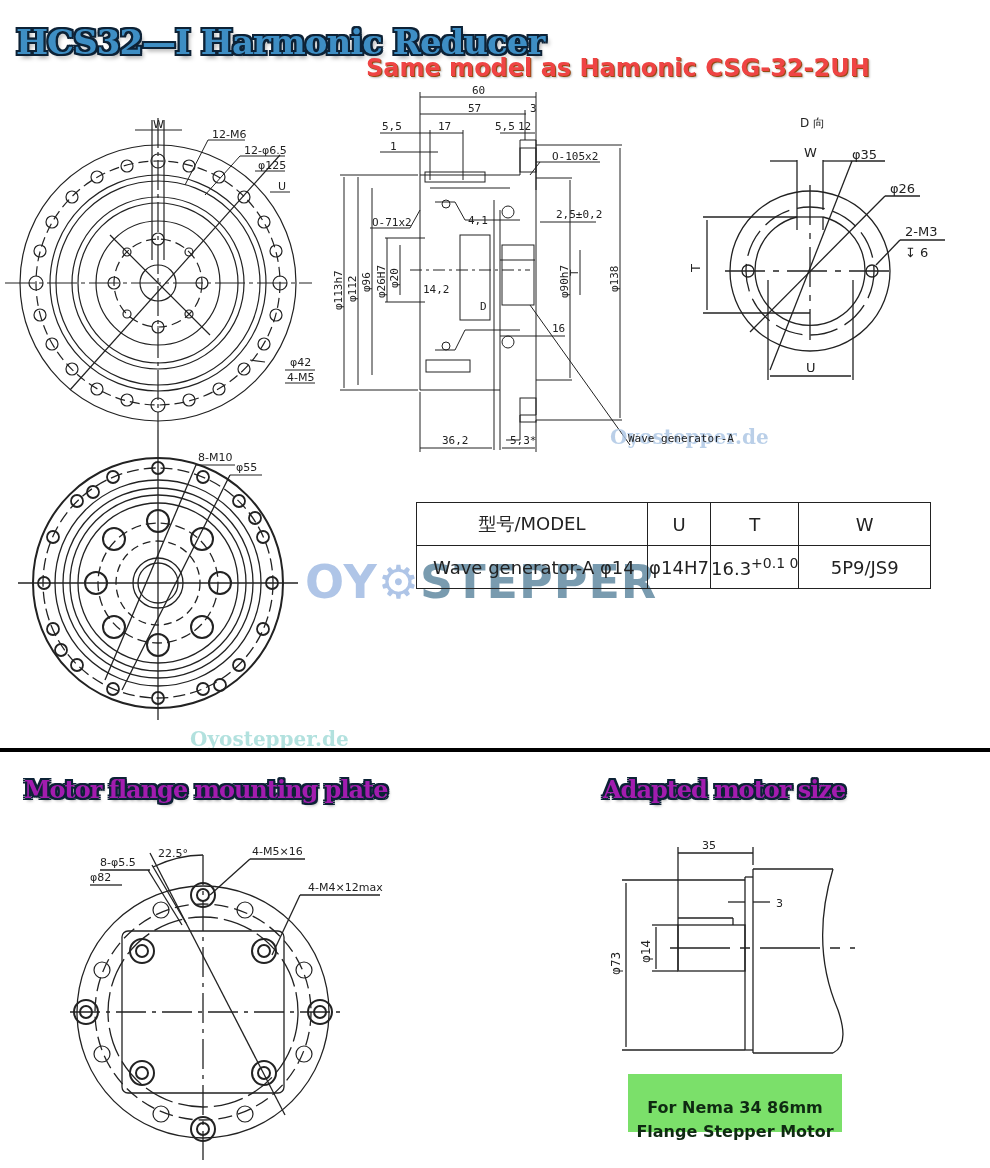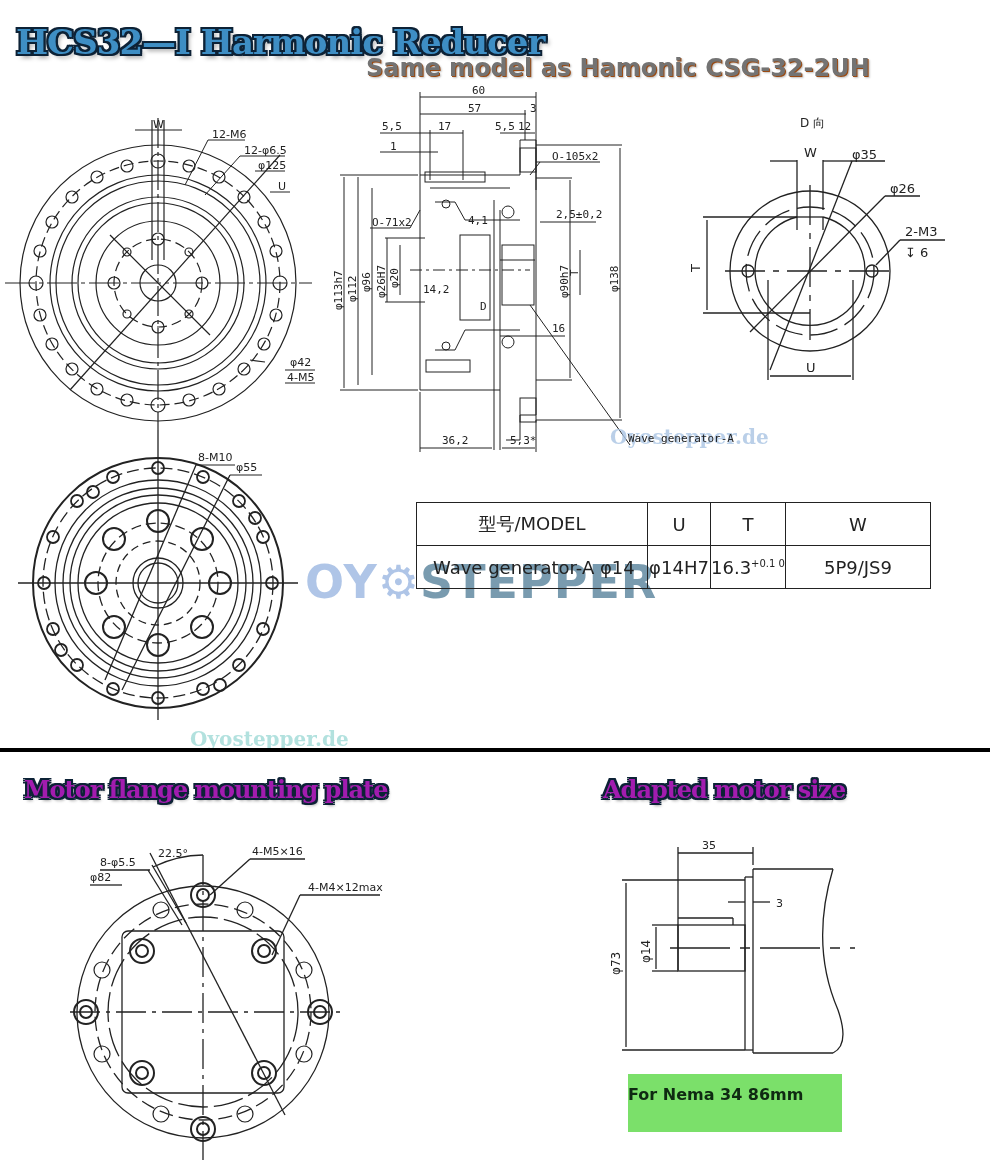--- a/index.html
+++ b/index.html
@@ -7,48 +7,48 @@
   .abs { position:absolute; }
   .title-main {
     left:16px; top:22px; font-family:"DejaVu Serif", serif; font-weight:bold; font-size:34px;
     color:#3e8ec4; letter-spacing:-1px;
     text-shadow: -2px -2px 0 #0d2236, 2px -2px 0 #0d2236, -2px 2px 0 #0d2236, 2px 2px 0 #0d2236, 0 2px 0 #0d2236, 2px 0 0 #0d2236, -2px 0 0 #0d2236, 0 -2px 0 #0d2236, 3px 4px 4px rgba(0,0,0,0.35);
     white-space:nowrap;
     text-align:center;
   }
   .title-sub {
     left:366px; top:54px; font-family:"DejaVu Sans", sans-serif; font-weight:bold; font-size:24px;
-    color:#737373; white-space:nowrap;
+    color:#ef4444; white-space:nowrap;
     text-shadow: 1px 1px 0 #9a4a12, 2px 2px 2px rgba(0,0,0,0.25);
   }
   .sec-title {
     font-family:"DejaVu Serif", serif; font-weight:bold; font-size:24px; color:#a21caf; letter-spacing:-1px;
     text-shadow: -2px -2px 0 #0d2236, 2px -2px 0 #0d2236, -2px 2px 0 #0d2236, 2px 2px 0 #0d2236, 0 2px 0 #0d2236, 2px 0 0 #0d2236, -2px 0 0 #0d2236, 0 -2px 0 #0d2236, 2px 3px 3px rgba(0,0,0,0.35);
     white-space:nowrap;
   }
   .divider { left:0; top:748px; width:990px; height:4px; background:#000; }
   .dim { font-family:"DejaVu Sans Mono", monospace; font-size:11px; fill:#222; }
   svg text { font-family:"DejaVu Sans", sans-serif; fill:#222; }
   .spec-table {
     left:416px; top:502px; width:515px; border-collapse:collapse; font-family:"DejaVu Sans", sans-serif; font-size:18px; color:#222;
   }
   .spec-table td, .spec-table th {
     border:1.5px solid #222; height:42px; padding:0 0; text-align:center; font-weight:normal; white-space:nowrap;
   }
   .spec-table td.model { text-align:left; padding-left:16px; }
-  .tol { font-size:10px; vertical-align:super; }
+  .tol { font-size:14px; vertical-align:super; }
   .watermark {
     font-family:"DejaVu Serif", serif; font-weight:bold; color:#a9c4e3; opacity:0.8; white-space:nowrap;
   }
   .wm-big { left:305px; top:555px; font-family:"DejaVu Sans", sans-serif; font-weight:bold; font-size:46px; letter-spacing:1px; opacity:0.55; }
   .wm-big .oy { color:#6f97d4;margin-top:32px; }
   .wm-big .st { color:#0c4a6e; }
   .green-badge {
     left:628px; top:1074px; width:214px; height:58px; background:#7be06a; color:#0f2a12; font-family:"DejaVu Sans", sans-serif;
-    font-weight:bold; font-size:16px; text-align:left; line-height:24px; padding-top:9px; box-sizing:border-box;
+    font-weight:bold; font-size:16px; text-align:center; line-height:24px; padding-top:22px; box-sizing:border-box;
   }
 </style>
 </head>
 <body>
 
 <div class="abs title-main">HCS32—I Harmonic Reducer</div>
 <div class="abs title-sub">Same model as Hamonic CSG-32-2UH</div>
 
 <svg class="abs" style="left:0;top:100px" width="330" height="330" viewBox="0 0 330 330">
   <g fill="none" stroke="#222" stroke-width="1.2">
@@ -426,13 +426,14 @@
       <line x1="153" y1="67" x2="170" y2="67"></line>
   </g>
   <text x="102" y="14" font-size="11">35</text>
   <text x="176" y="72" font-size="11">3</text>
   <text transform="translate(20,140) rotate(-90)" font-size="12">φ73</text>
   <text transform="translate(50,128) rotate(-90)" font-size="12">φ14</text>
 </svg>
 
 <div class="abs green-badge">
   <div>For Nema 34 86mm</div>
+  <div>Flange Stepper Motor</div>
 </div>
 
 </body></html>

